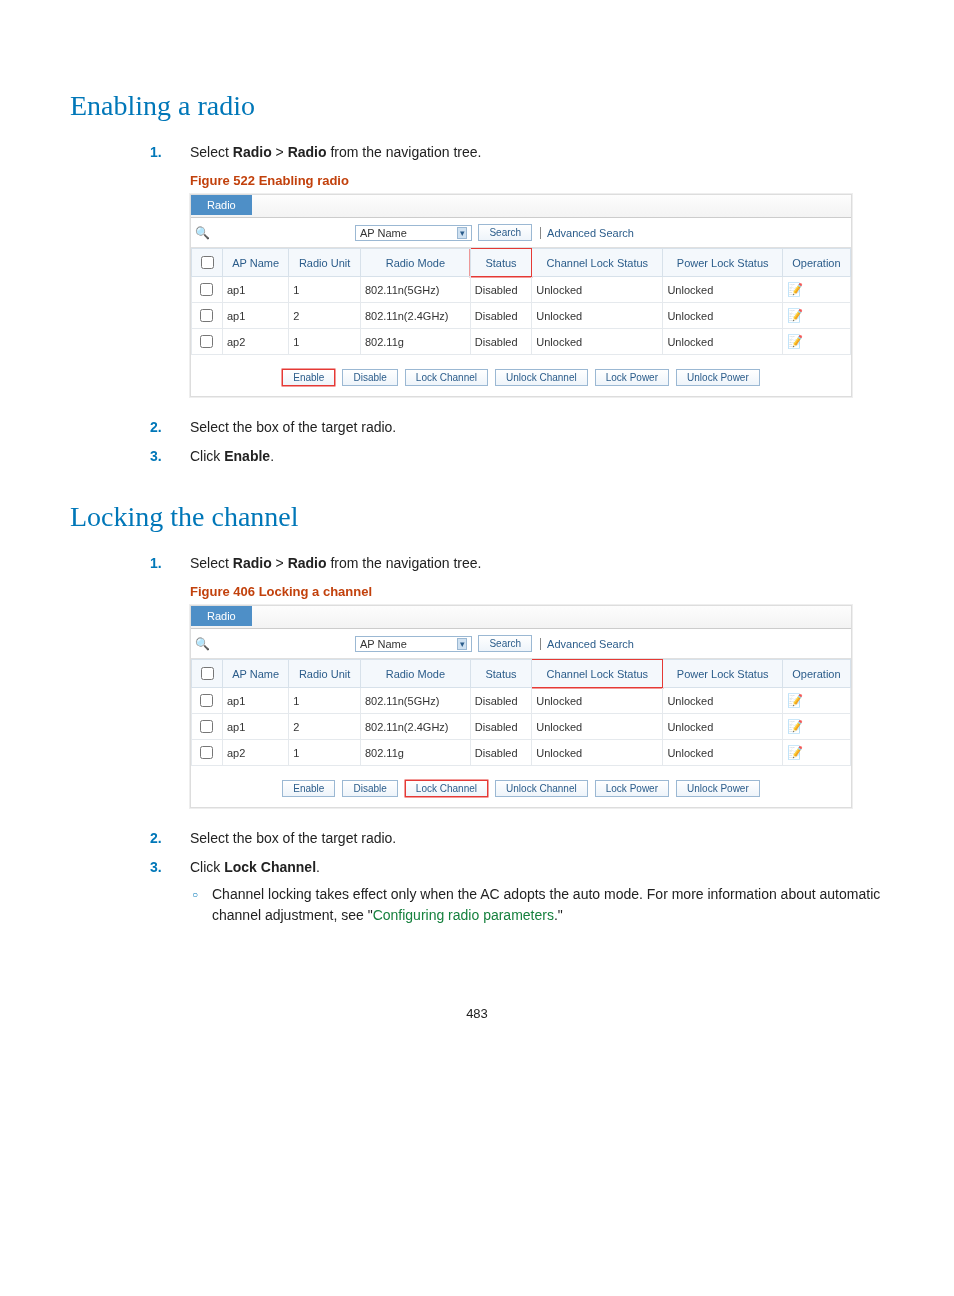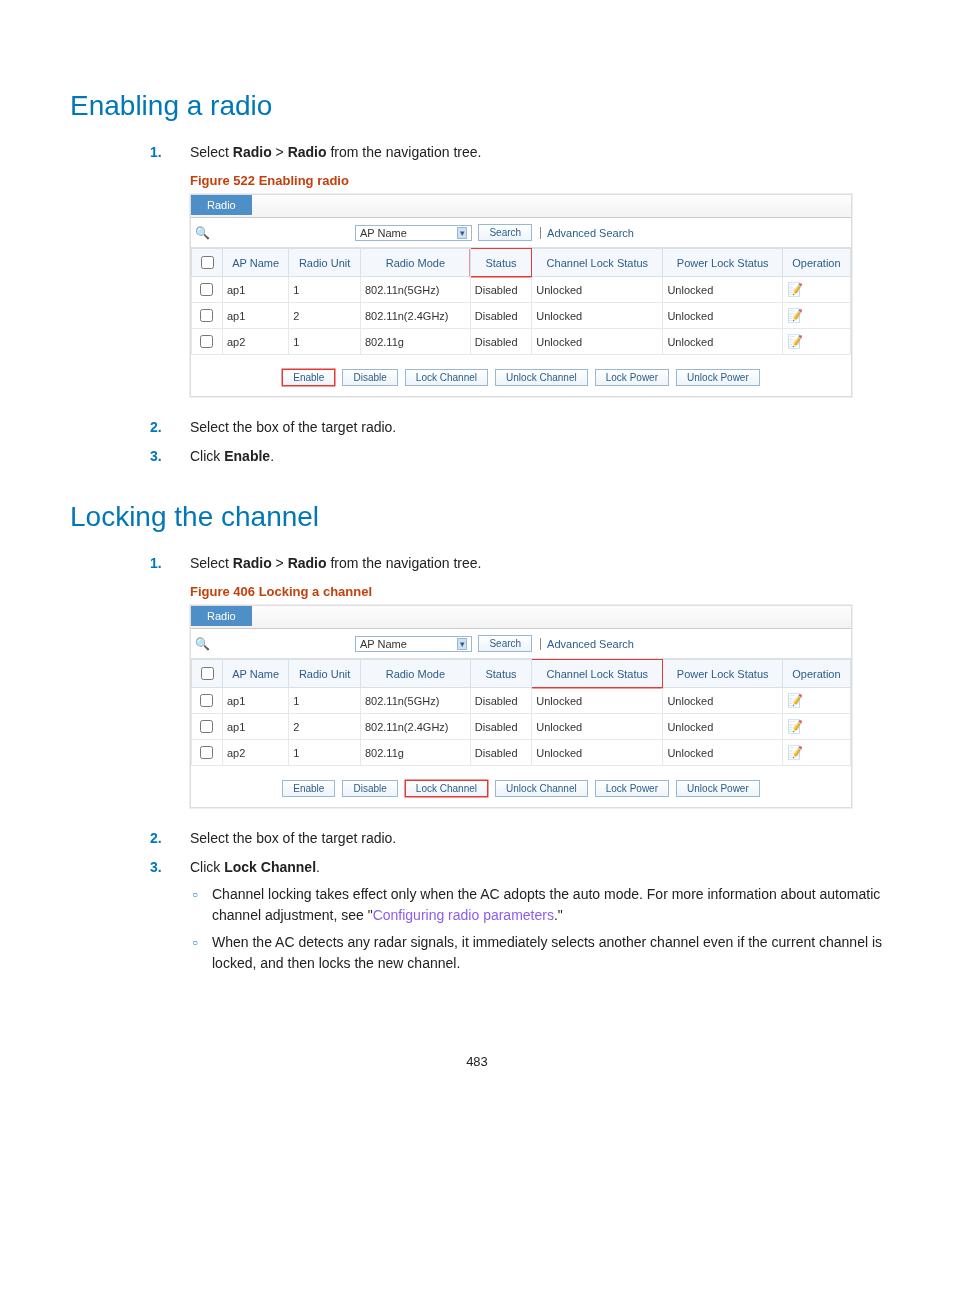--- a/index.html
+++ b/index.html
@@ -6,21 +6,21 @@
     font-family: Arial, Helvetica, sans-serif;
     font-size: 14px;
     color: #222;
     background: #fff;
     margin: 0;
     padding: 90px 70px 60px 70px;
     width: 954px;
     box-sizing: border-box;
   }
   h1 {
-    font-family: Liberation Sans, sans-serif;
+    font-family: Liberation Serif, serif;
     font-stretch: condensed;
     font-weight: 400;
     font-size: 28px;
     color: #0077b8;
     margin: 0 0 20px 0;
   }
   ol.steps {
     list-style: none;
     padding: 0 0 0 80px;
     margin: 0;
@@ -154,21 +154,21 @@
     line-height: 1.5;
   }
   ul.bullets > li::before {
     content: "○";
     position: absolute;
     left: 2px;
     color: #0077b8;
     font-size: 10px;
     top: 3px;
   }
-  a.link { color: #8b5cf6; text-decoration: none; }
+  a.link { color: #15803d; text-decoration: none; }
   .pageno {
     text-align: center;
     font-size: 13px;
     margin-top: 80px;
   }
   b { font-weight: bold; }
 </style>
 </head>
 <body>
 
@@ -350,18 +350,17 @@
     <span class="num">2.</span>
     <span>Select the box of the target radio.</span>
   </li>
   <li>
     <span class="num">3.</span>
     <span><span>Click </span><b>Lock Channel</b><span>.</span></span>
     <ul class="bullets">
       <li>
         <span>Channel locking takes effect only when the AC adopts the auto mode. For more information about automatic channel adjustment, see "</span><a href="#" class="link">Configuring radio parameters</a><span>."</span>
       </li>
-      <li>When the AC detects any radar signals, it immediately selects another channel even if the current channel is locked, and then locks the new channel.</li>
     </ul>
   </li>
 </ol>
 
 <div class="pageno">483</div>
 
 </body></html>

